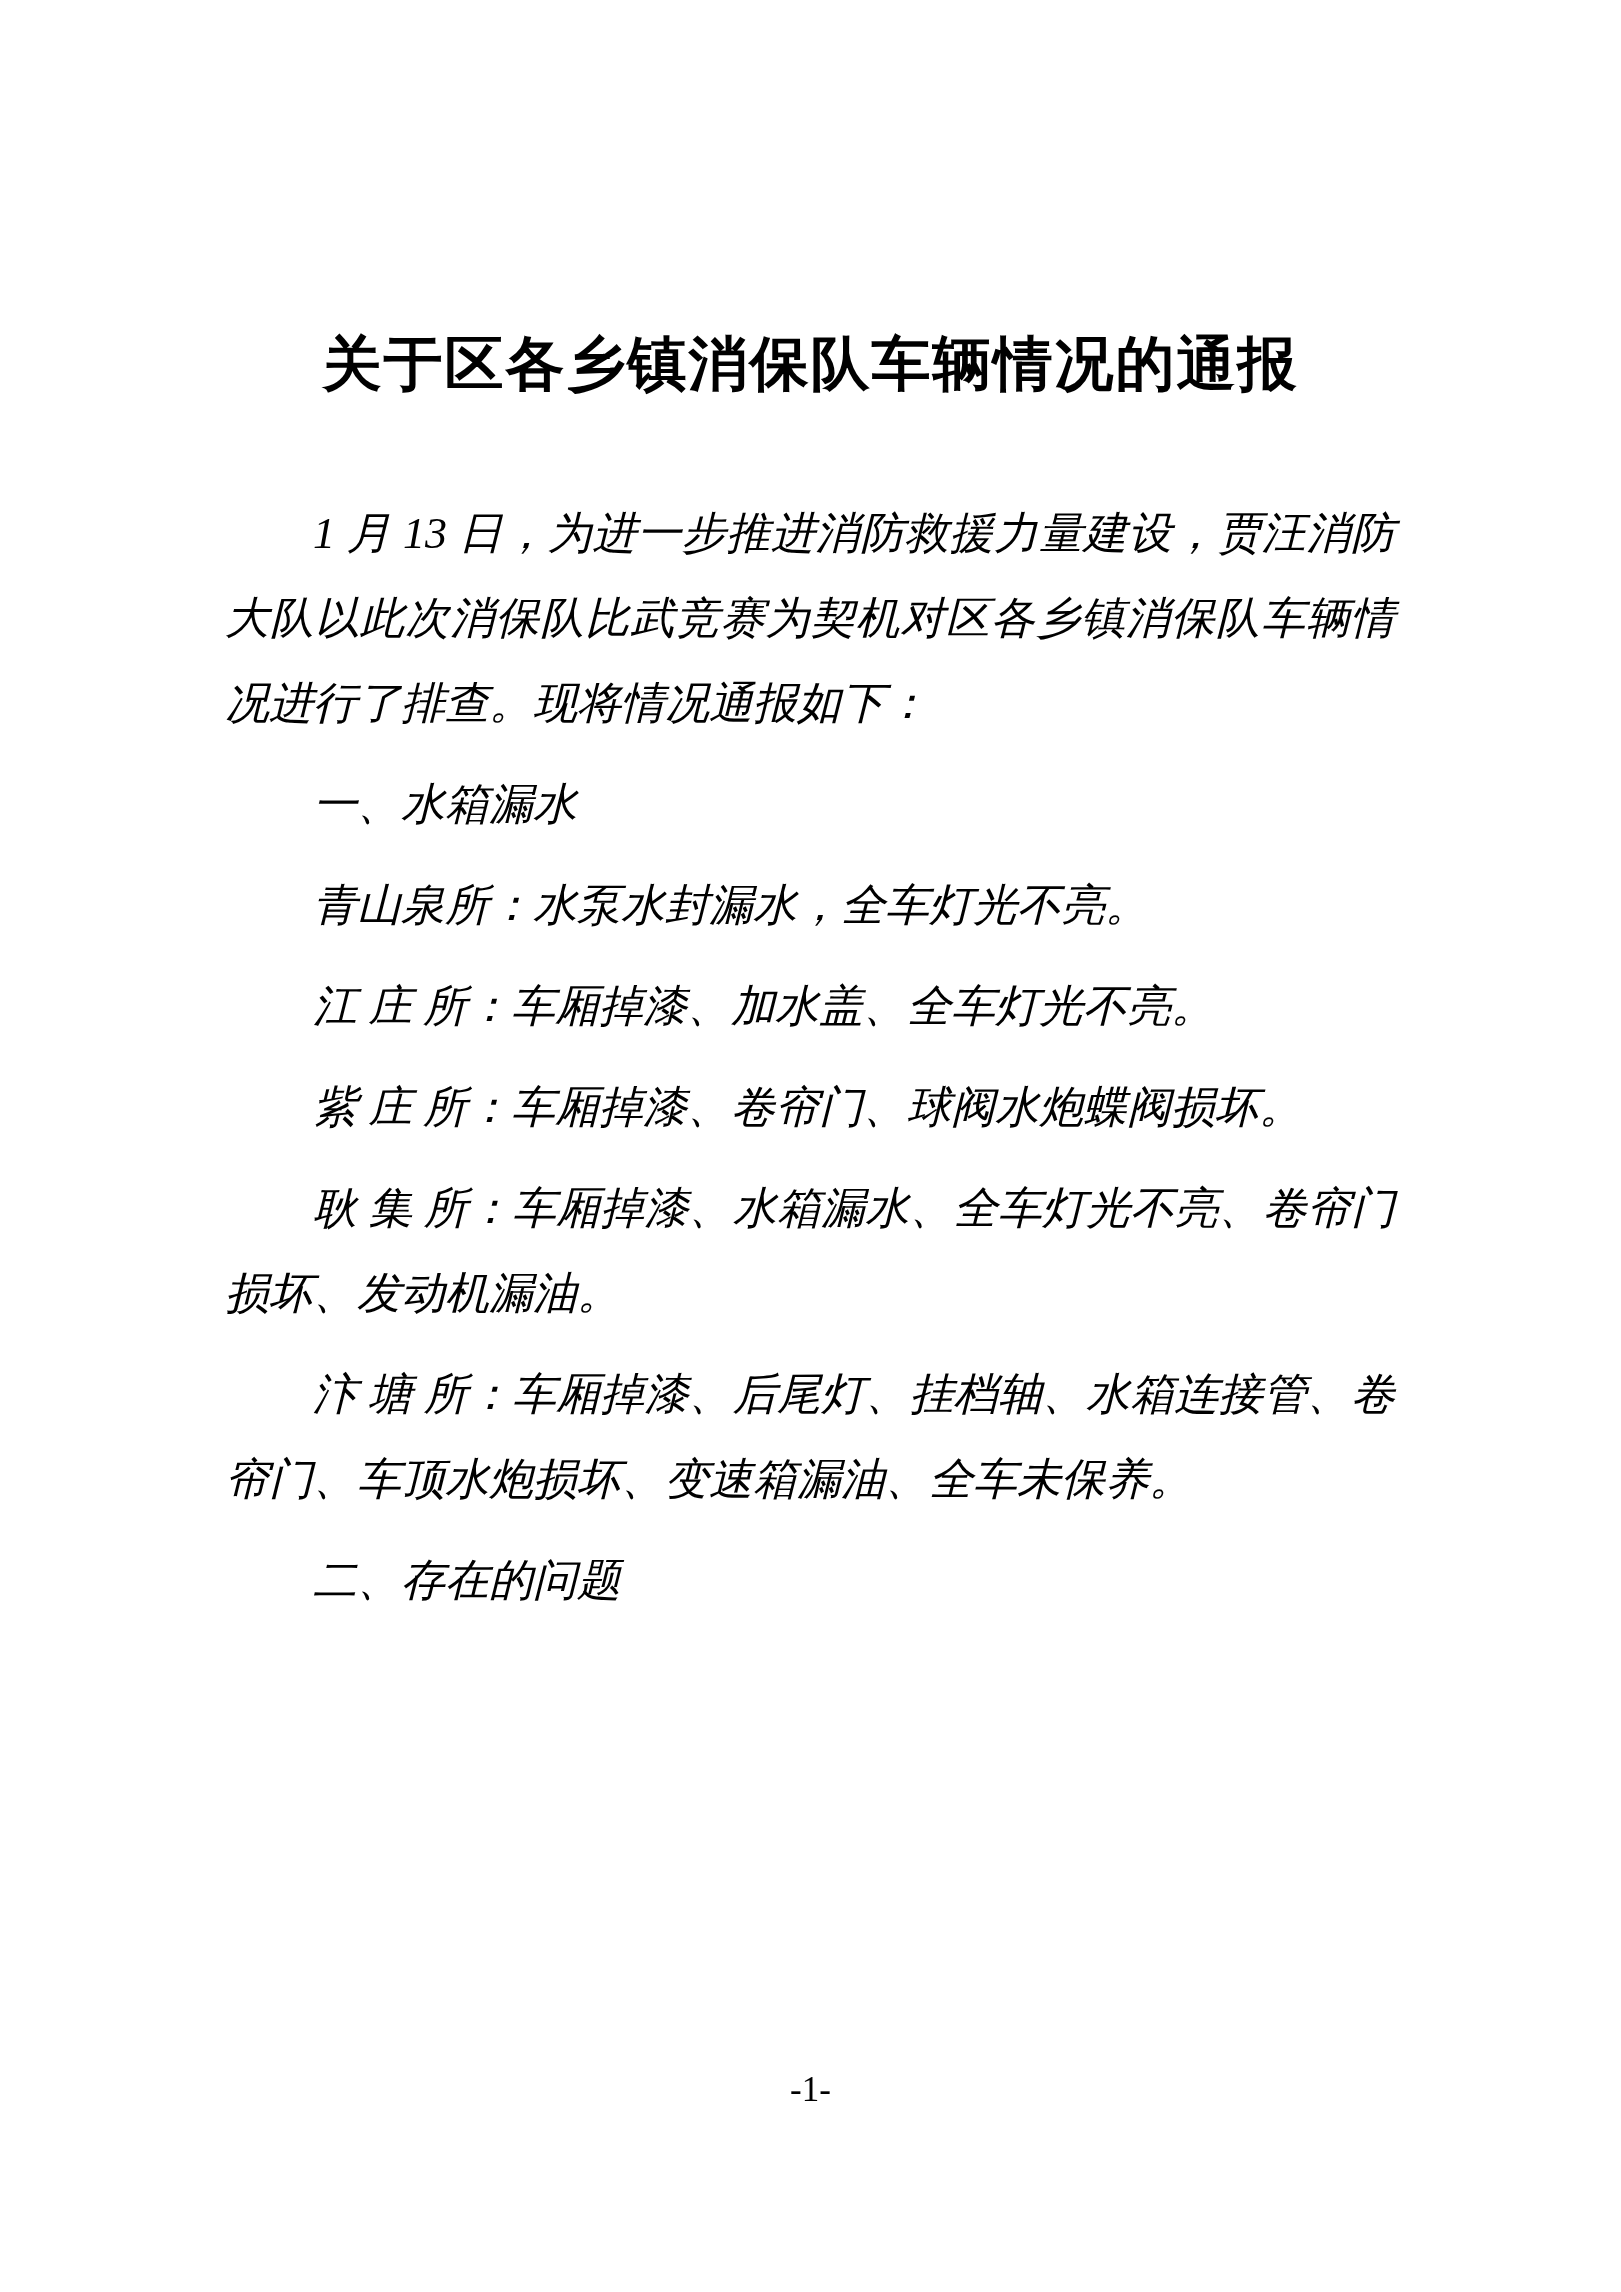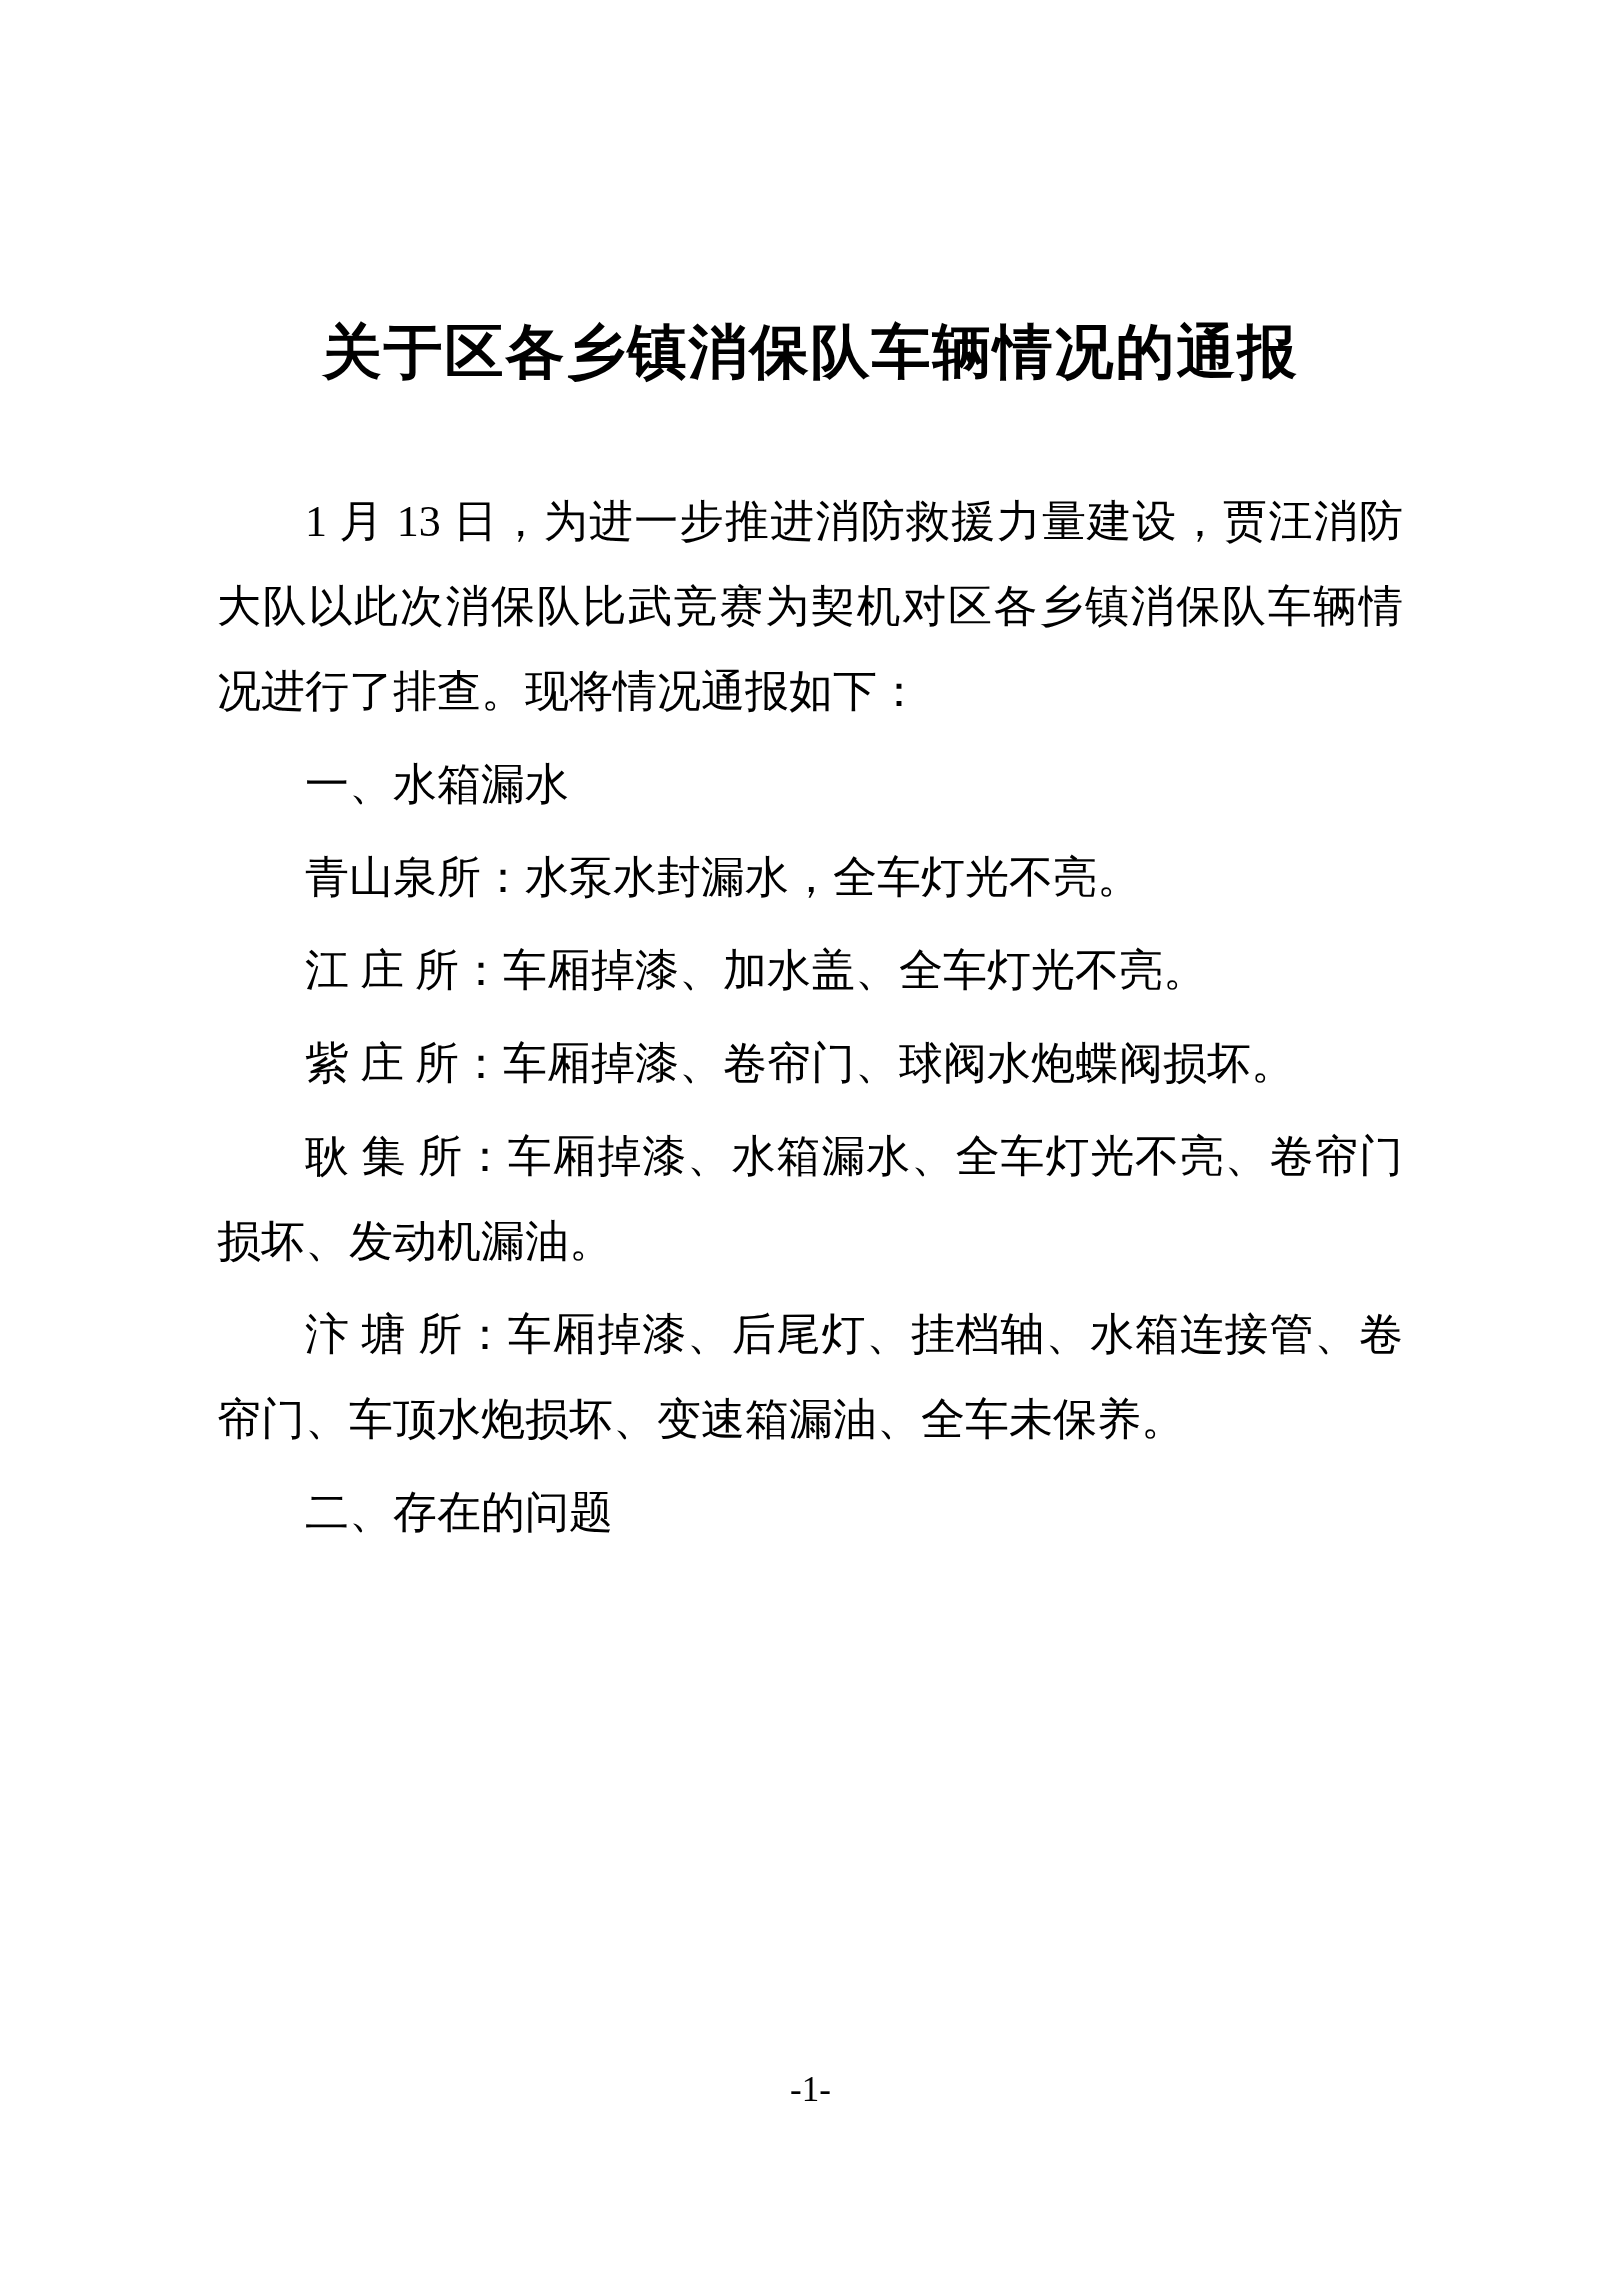--- a/index.html
+++ b/index.html
@@ -7,39 +7,40 @@
     position: relative;
     width: 1621px;
     height: 2293px;
     margin: 0 auto;
     background: #ffffff;
     color: #000000;
     font-family: "Liberation Serif", serif;
     overflow: hidden;
   }
   .doc-title {
-    margin: 4px;
+    margin: 16px;
     padding-top: 316px;
     text-align: center;
     font-size: 59px;
     line-height: 65px;
     font-weight: bold;
     letter-spacing: 2px;
     font-family: "Liberation Sans", sans-serif;
   }
   .content {
     margin: 94px 210px 0 209px;
     font-size: 44px;
     line-height: 85px;
     text-align: justify;
     text-justify: inter-ideograph;
   }
   .content p {
-    margin: 8px;
+    margin: 16px;
     text-indent: 88px;
+    font-style: italic;
   }
   .lead-bold {
     font-weight: bold;
     font-family: "Liberation Sans", sans-serif;
   }
   .page-footer {
     position: absolute;
     top: 2070px;
     left: 0;
     width: 100%;

